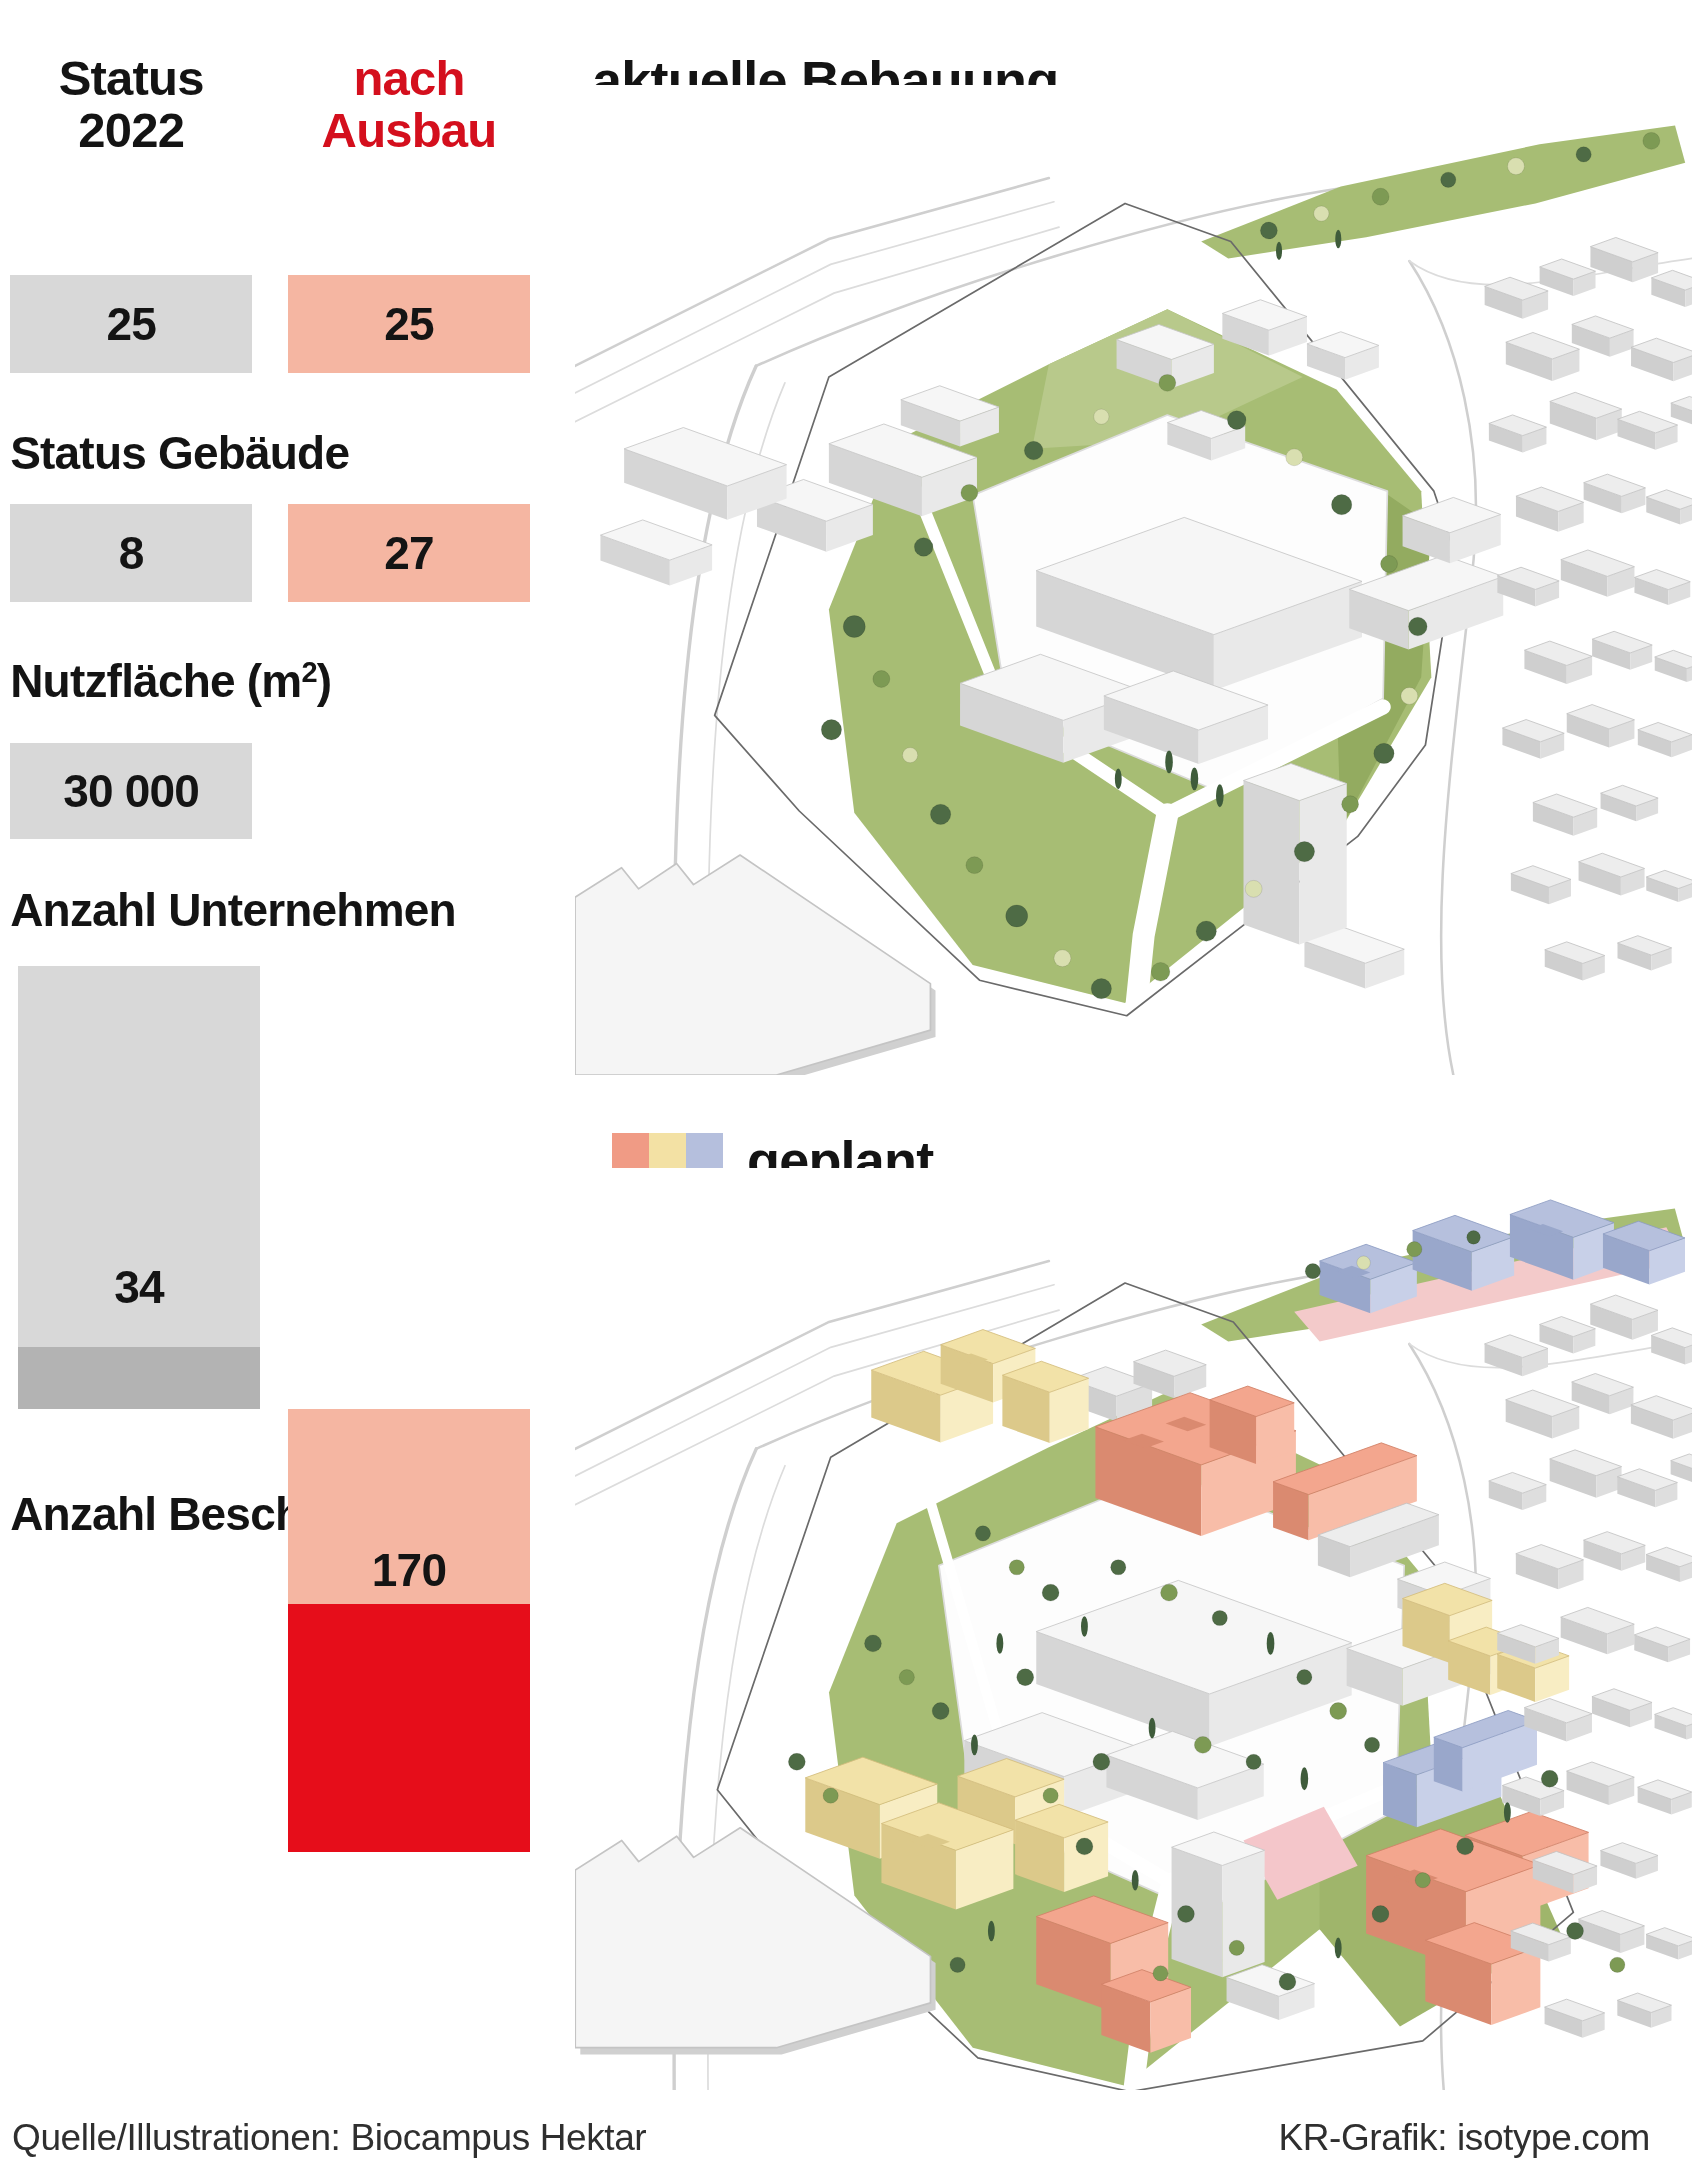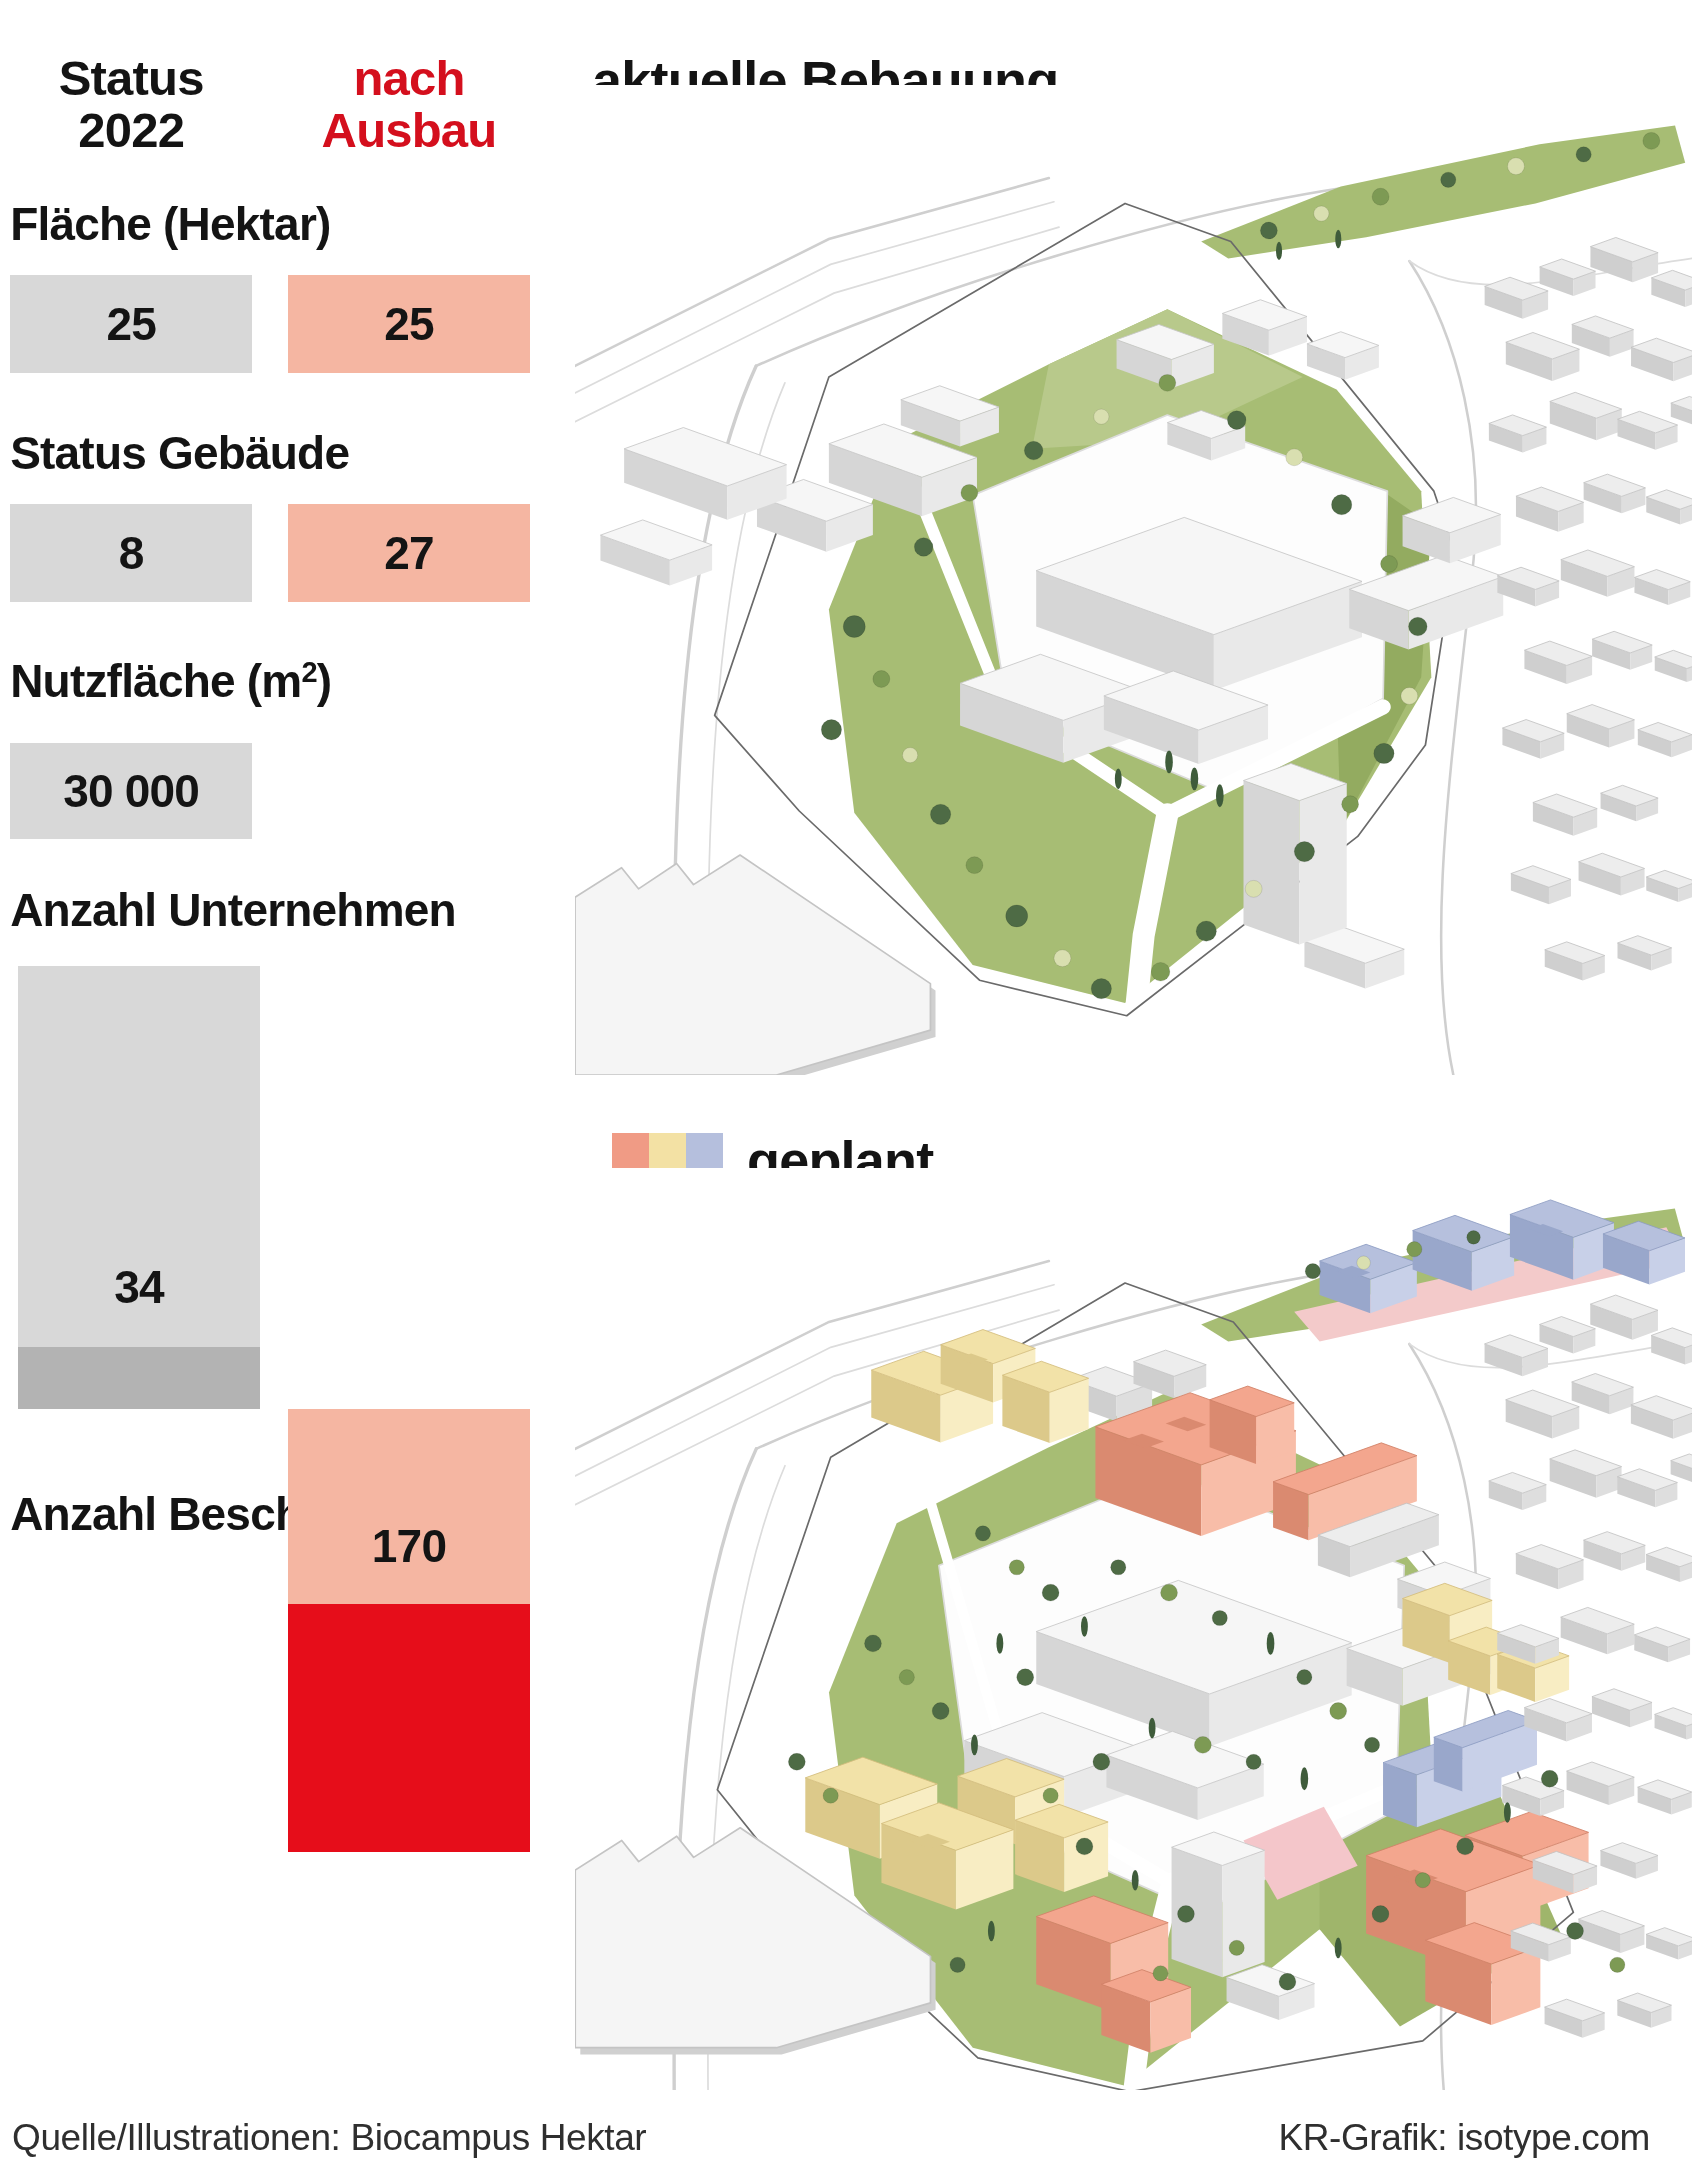--- a/index.html
+++ b/index.html
@@ -24,21 +24,21 @@
   #b0a,#b1a,#b2a{left:288px}
   .tall{display:block}
   #b3s{left:18px;top:966px;height:443px;background:var(--gray-bar)}
   #b3a{left:288px;top:966px;height:443px}
   .gray-tall{position:relative}
   .gray-tall .cap{position:absolute;left:0;right:0;bottom:0;background:var(--gray-dark)}
   #b3s .cap{height:62px}
   .gray-tall .gval{position:absolute;left:0;right:0;text-align:center}
   #b3s .gval{bottom:95px}
   .red-col{position:relative}
-  .red-col .topseg{position:absolute;left:0;right:0;top:0;background:var(--salmon);display:flex;align-items:flex-end;justify-content:center;padding-bottom:31px;box-sizing:border-box}
+  .red-col .topseg{position:absolute;left:0;right:0;top:0;background:var(--salmon);display:flex;align-items:flex-end;justify-content:center;padding-bottom:7px;box-sizing:border-box}
   .red-col .rest{position:absolute;left:0;right:0;bottom:0;background:var(--red)}
   #b3a .topseg{height:195px}#b3a .rest{height:248px}
 
   
   .map-title{position:absolute;left:592px;top:49px;font-size:54px;font-weight:bold;letter-spacing:-0.8px;color:var(--ink)}
   .illu{position:absolute;left:575px;background:#fff}
   #illu-top{top:85px;width:1117px;height:990px}
   #illu-bottom{top:1168px;width:1117px;height:922px}
   .legend{position:absolute;left:612px;top:1129px;display:flex;align-items:center}
   .swatch{width:37px;height:54px;display:inline-block}
@@ -59,21 +59,20 @@
 
   <div class="col-head" id="head-status">
     <span>Status</span><br>
     <span>2022</span>
   </div>
   <div class="col-head" id="head-ausbau">
     <span>nach</span><br>
     <span>Ausbau</span>
   </div>
 
-  <div class="metric-label" id="lab0"><span>Fläche (Hektar)</span><sup></sup><span></span></div>
   <div class="metric-label" id="lab1"><span>Status Gebäude</span><sup></sup><span></span></div>
   <div class="metric-label" id="lab2"><span>Nutzfläche (m</span><sup>2</sup><span>)</span></div>
   <div class="metric-label" id="lab3"><span>Anzahl Unternehmen</span><sup></sup><span></span></div>
   <div class="metric-label" id="lab4"><span>Anzahl Beschäftigte</span><sup></sup><span></span></div>
 
   <div class="bar gray" id="b0s">
       <span class="val">25</span>
     </div>
   <div class="bar salmon" id="b0a">
       <span class="val">25</span>

